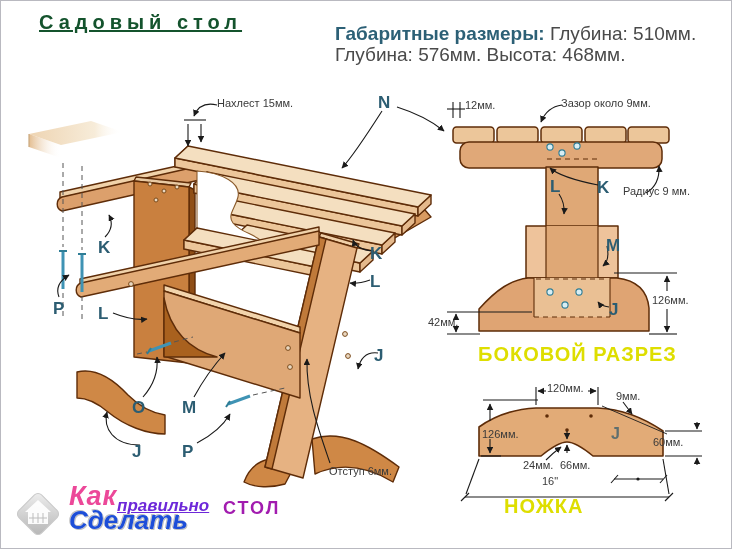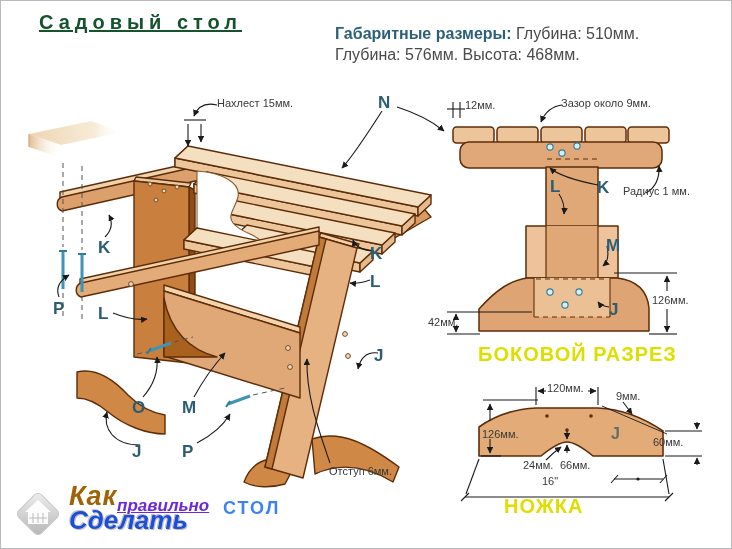--- a/index.html
+++ b/index.html
@@ -5,27 +5,27 @@
   html,body{margin:0;padding:0;background:#888;}
   #frame{position:relative;width:730px;height:547px;background:#fff;border:1px solid #b9b9c0;
          overflow:hidden;font-family:"Liberation Sans",sans-serif;}
   #art{position:absolute;left:0;top:0;z-index:1;}
   .lab{position:absolute;z-index:3;white-space:nowrap;}
   .letter{font-weight:bold;font-size:17px;color:#2c5d72;}
   .letter-gray{font-weight:bold;font-size:16px;color:#5f6f6f;}
   .callout{font-size:11px;color:#3a3a3a;}
   .bgw{background:#fff;padding:0 1px;}
   .caption{font-weight:bold;font-size:20px;color:#dede00;letter-spacing:1px;}
-  .caption-big{font-weight:bold;font-size:18px;color:#3b82f6;letter-spacing:2px;}
+  .caption-big{font-weight:bold;font-size:18px;color:#a21caf;letter-spacing:2px;}
   #title{position:absolute;left:38px;top:10px;z-index:3;font-size:20px;font-weight:bold;
          color:#14532d;letter-spacing:5px;text-decoration:underline;}
-  #dims{position:absolute;left:334px;top:22px;z-index:3;font-size:16px;color:#4a4a4a;line-height:21px;}
+  #dims{position:absolute;left:334px;top:22px;z-index:3;font-size:19px;color:#4a4a4a;line-height:21px;}
   #dims b{color:#2c6076;}
   #wm{position:absolute;left:0;top:478px;width:260px;height:70px;z-index:2;}
-  .wmtxt{position:absolute;color:#a16207;font-weight:bold;font-style:italic;
+  .wmtxt{position:absolute;color:#ec4899;font-weight:bold;font-style:italic;
          text-shadow:1px 1px 0 #ffffff;}
   #wm-w1{left:68px;top:2px;font-size:27px;letter-spacing:1px;}
   #wm-w2{left:116px;top:17px;font-size:17px;color:#6d28d9;text-decoration:underline;}
   #wm-w3{left:68px;top:26px;font-size:26px;color:#1d4ed8;text-shadow:0 0 0 #fff,1px 1px 0 #bfbfbf,-1px -1px 0 #bfbfbf;}
 </style>
 </head>
 <body>
 
 <div id="frame">
 
@@ -290,21 +290,21 @@
   <div class="lab letter" style="left:373px;top:345px">J</div>
   <div class="lab letter" style="left:369px;top:243px">K</div>
   <div class="lab letter" style="left:369px;top:271px">L</div>
   <div class="lab callout" style="left:328px;top:464px">Отступ 6мм.</div>
   <div class="lab caption-big" style="left:222px;top:497px">СТОЛ</div>
 
   <div class="lab callout" style="left:464px;top:98px">12мм.</div>
   <div class="lab callout" style="left:560px;top:96px">Зазор около 9мм.</div>
   <div class="lab letter" style="left:549px;top:176px">L</div>
   <div class="lab letter" style="left:596px;top:177px">K</div>
-  <div class="lab callout" style="left:622px;top:184px">Радиус 1 мм.</div>
+  <div class="lab callout" style="left:622px;top:184px">Радиус 9 мм.</div>
   <div class="lab letter" style="left:605px;top:235px">M</div>
   <div class="lab letter" style="left:608px;top:299px">J</div>
   <div class="lab callout bgw" style="left:650px;top:293px">126мм.</div>
   <div class="lab callout" style="left:427px;top:315px">42мм.</div>
   <div class="lab caption" style="left:477px;top:342px">БОКОВОЙ РАЗРЕЗ</div>
 
   <div class="lab callout" style="left:546px;top:381px">120мм.</div>
   <div class="lab callout" style="left:615px;top:389px">9мм.</div>
   <div class="lab callout" style="left:481px;top:427px">126мм.</div>
   <div class="lab callout" style="left:652px;top:435px">60мм.</div>

